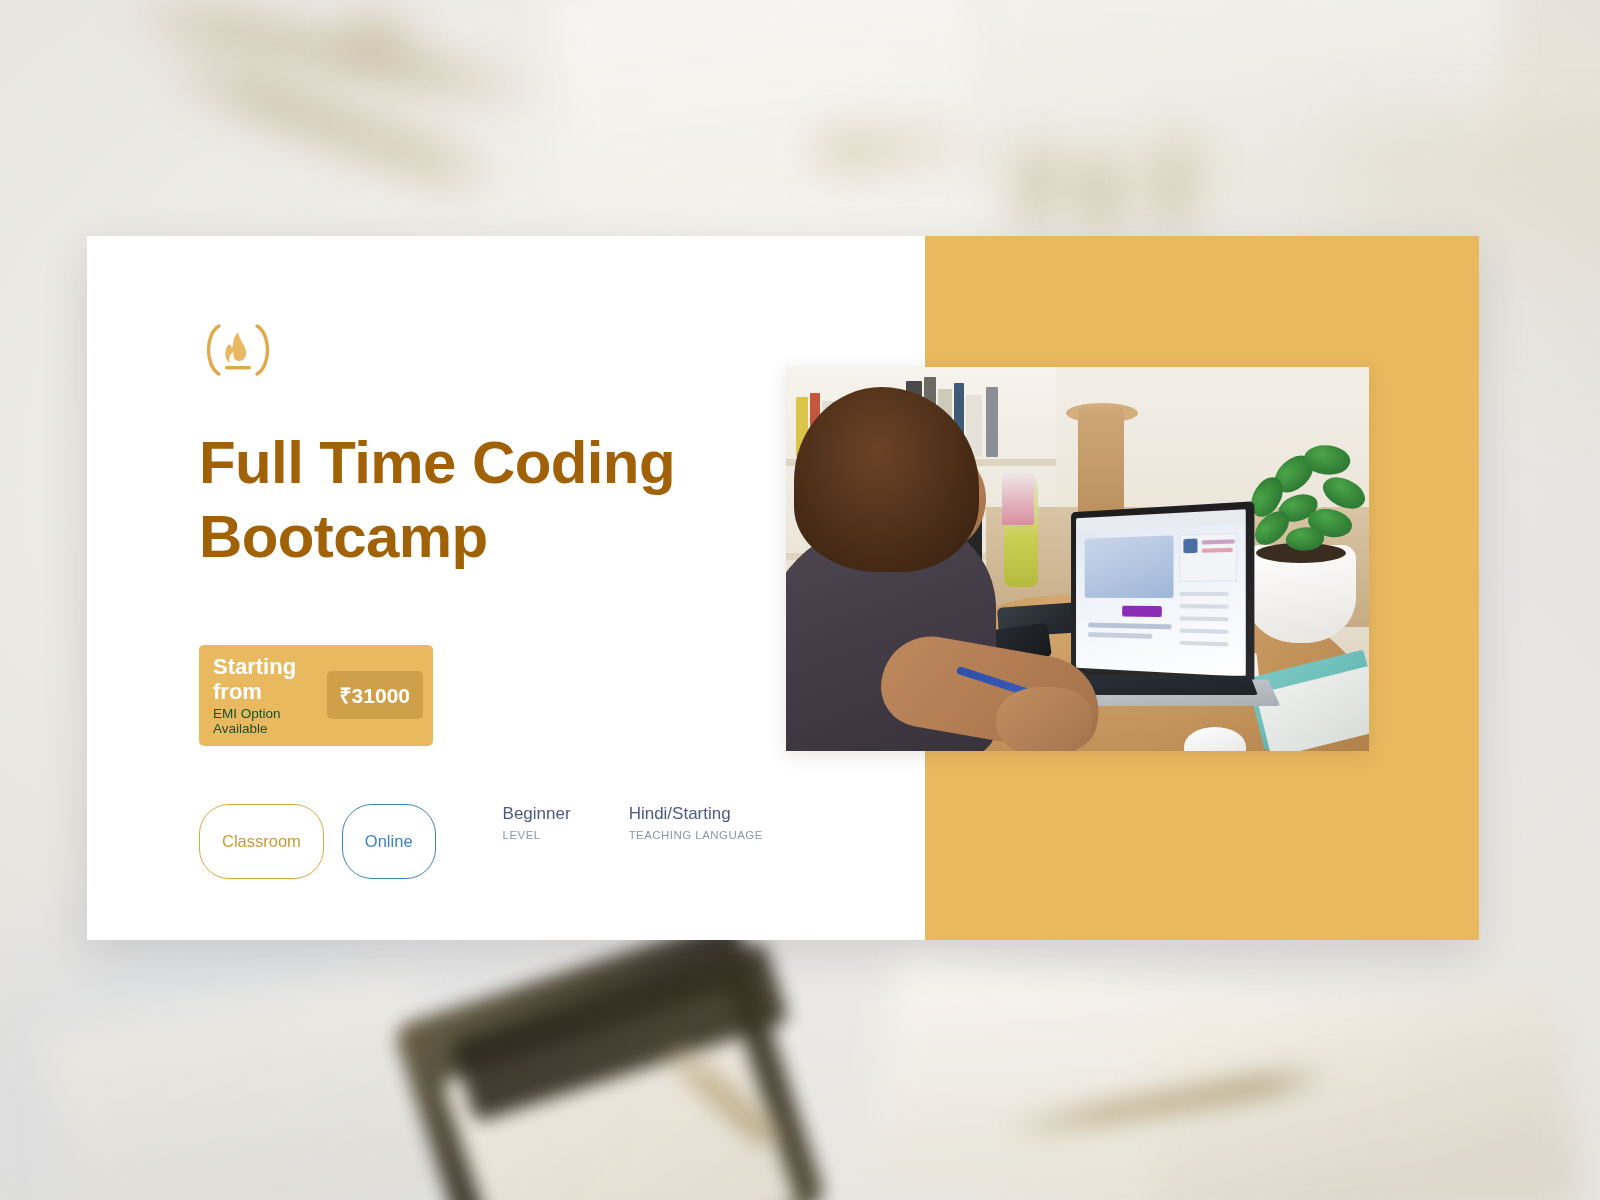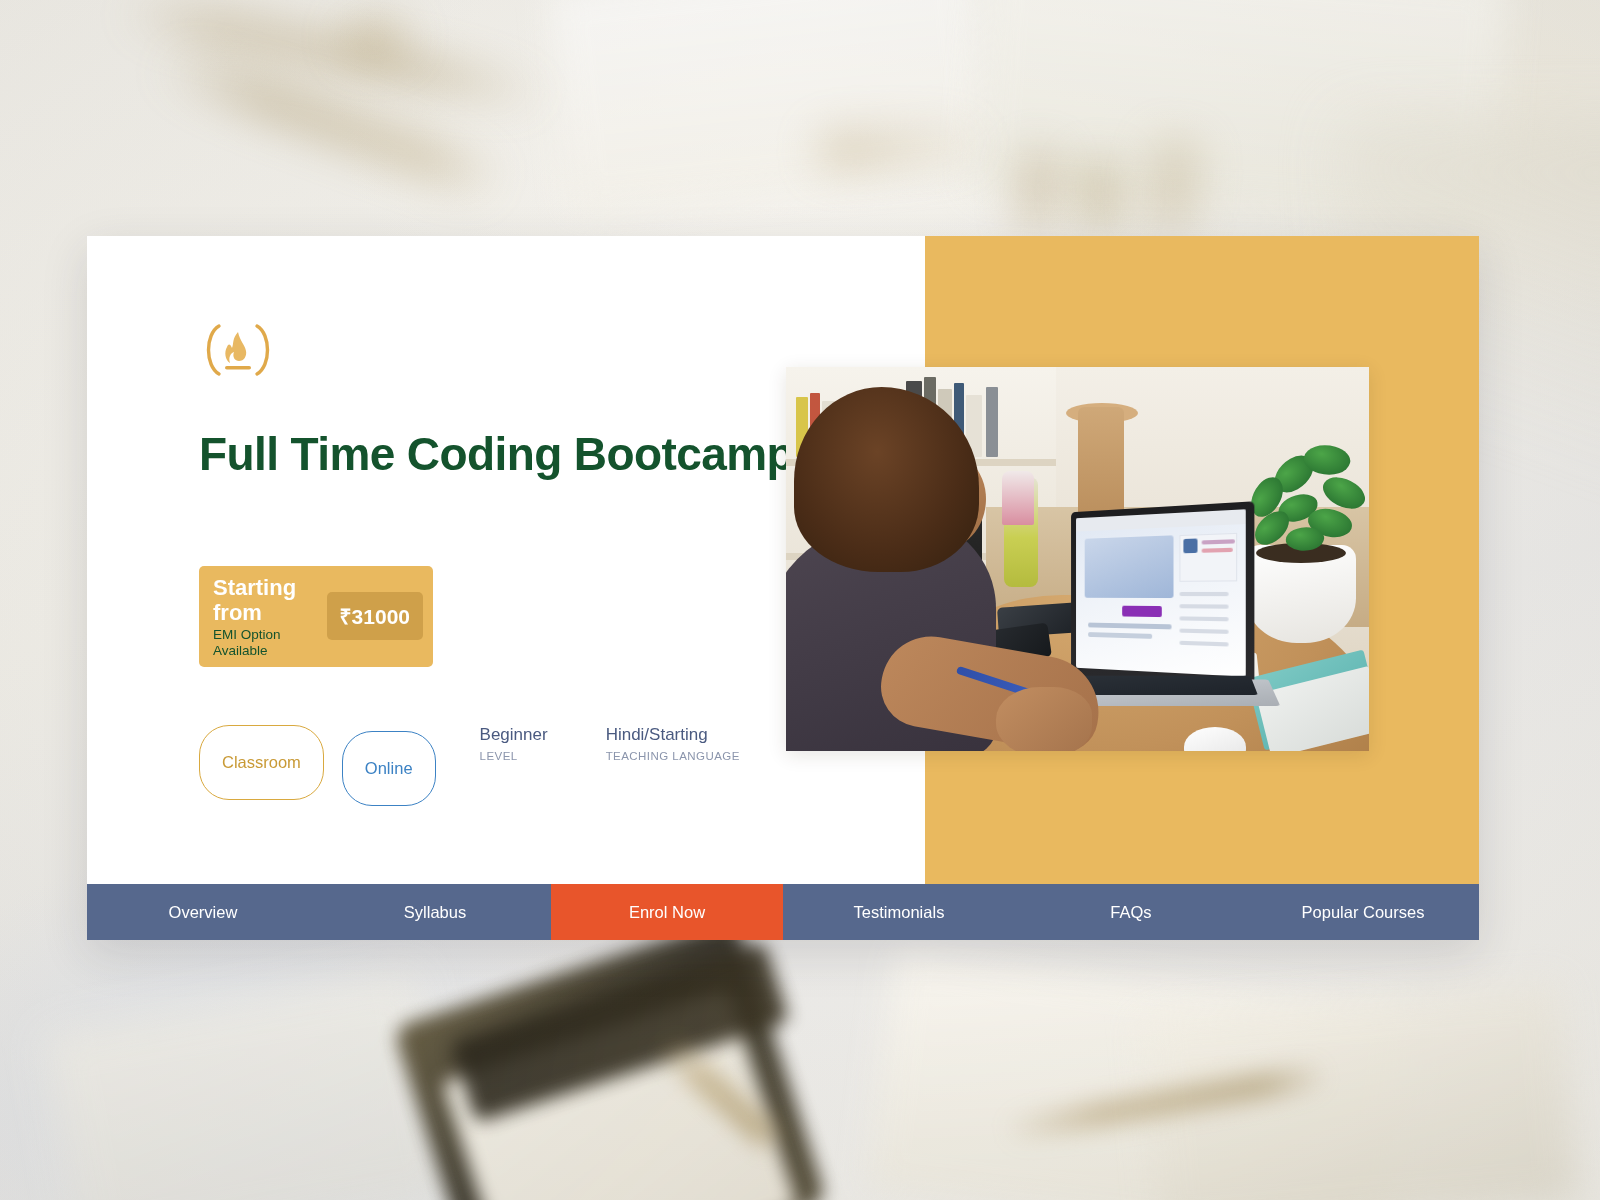--- a/index.html
+++ b/index.html
@@ -125,23 +125,23 @@
   .left-pane {
     width:838px; background:#ffffff;
     padding: 86px 0 0 112px;
   }
 
   
   .logo { width:78px; height:56px; position:relative; margin-bottom:48px; }
 
   
   .headline {
-    font-size:46px; line-height:1.24; font-weight:bold;
-    color:#14532d; letter-spacing:-.6px; max-width:620px;
-    margin-bottom:33px;
+    font-size:60px; line-height:1.24; font-weight:bold;
+    color:#a16207; letter-spacing:-.6px; max-width:620px;
+    margin-bottom:20px;
   }
   .subtext {
     font-size:19.5px; line-height:1.58; color:#5a6585;
     max-width:500px; font-weight:400;
   }
 
   
   .price-badge {
     margin-top:50px; display:inline-flex; align-items:center;
     background:#e9b95f; border-radius:5px; padding:9px 10px 9px 14px;
@@ -155,23 +155,23 @@
     padding:10px 13px; border-radius:5px; white-space:nowrap;
   }
 
   
   .meta-row { margin-top:58px; display:flex; align-items:flex-start; }
   .pill {
     border-radius:30px; padding:27px 22px; font-size:16.5px;
     background:transparent; cursor:pointer; white-space:nowrap;
   }
   .pill-classroom { border:1.6px solid #d9a93f; color:#c99a36; }
-  .pill-online { border:1.6px solid #3c82c4; color:#3c82c4; margin-left:18px;margin-top:6px; }
+  .pill-online { border:1.6px solid #3c82c4; color:#3c82c4; margin-left:18px; }
   .meta-block { margin-left:0; }
-  .meta-gap1 { margin-left:44px; }
+  .meta-gap1 { margin-left:67px; }
   .meta-gap2 { margin-left:58px; }
   .meta-value { font-size:17px; color:#4a5a80; line-height:1.2; }
   .meta-label {
     font-size:11.5px; letter-spacing:.45px; color:#8b95ac;
     margin-top:5px; font-weight:400;
   }
 
   
   .right-pane {
     flex:1; background:#e9b95f; position:relative;
@@ -476,21 +476,13 @@
         <div class="ph woman-body"></div>
         <div class="ph woman-face"></div>
         <div class="ph woman-hair"></div>
         <div class="ph arm"></div>
         <div class="ph pen-blue"></div>
         <div class="ph hand"></div>
       </div>
     </div>
   </div>
 
-  <div class="navbar">
-    <div class="nav-item">Overview</div>
-    <div class="nav-item">Syllabus</div>
-    <div class="nav-item active">Enrol Now</div>
-    <div class="nav-item">Testimonials</div>
-    <div class="nav-item">FAQs</div>
-    <div class="nav-item">Popular Courses</div>
-  </div>
 </div>
 
 </body></html>

